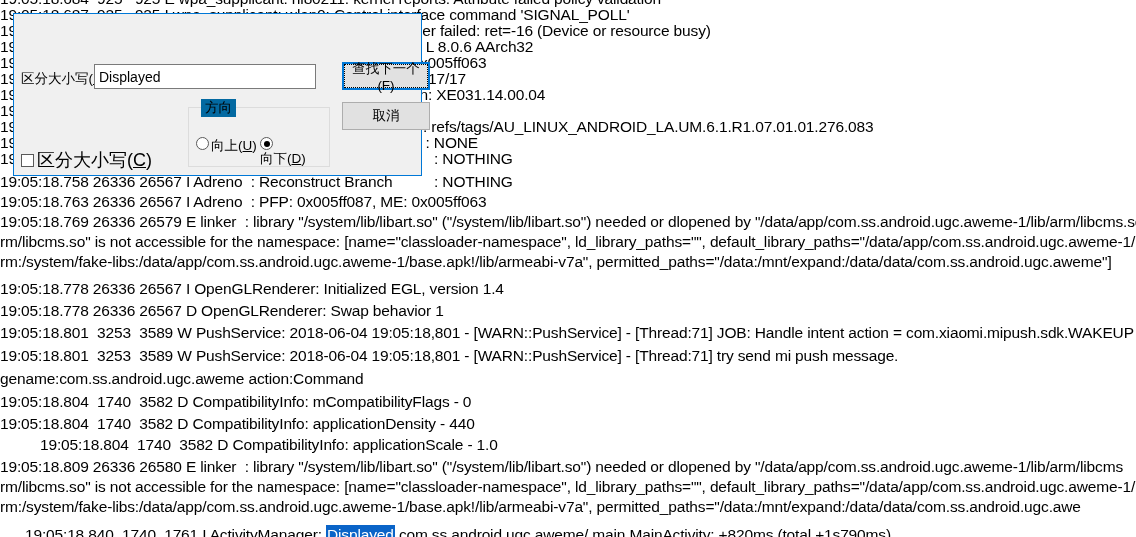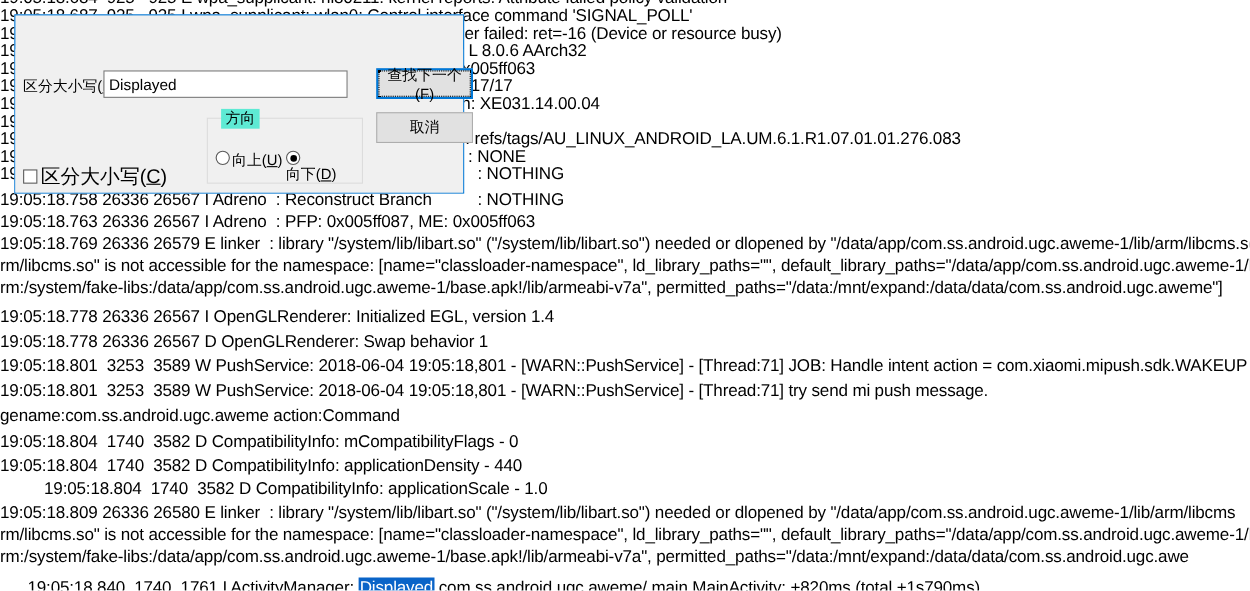--- a/index.html
+++ b/index.html
@@ -167,21 +167,21 @@
     top: 62px;
     width: 142px;
     height: 60px;
     border: 1px solid #dcdcdc;
     box-sizing: border-box;
   }
   #direction-legend {
     position: absolute;
     left: 187px;
     top: 54px;
-    background: #5eead4;
+    background: #0369a1;
     padding: 0 4px;
     font-size: 13.5px;
   }
 
   .radio-row {
     position: absolute;
     top: 92px;
     display: flex;
     align-items: flex-start;
     font-size: 13.5px;

